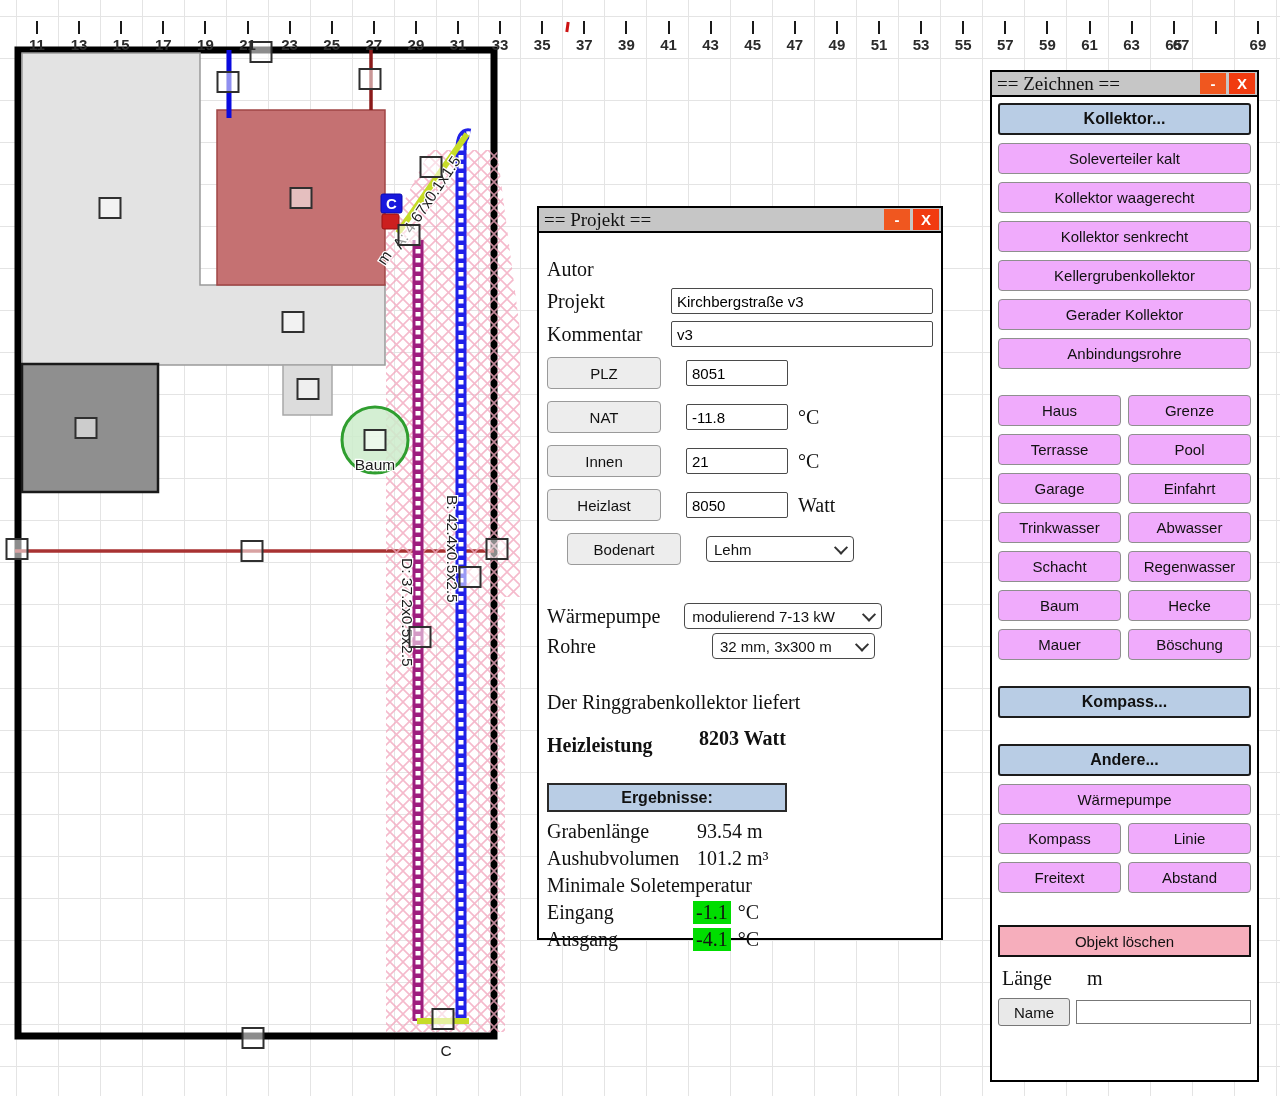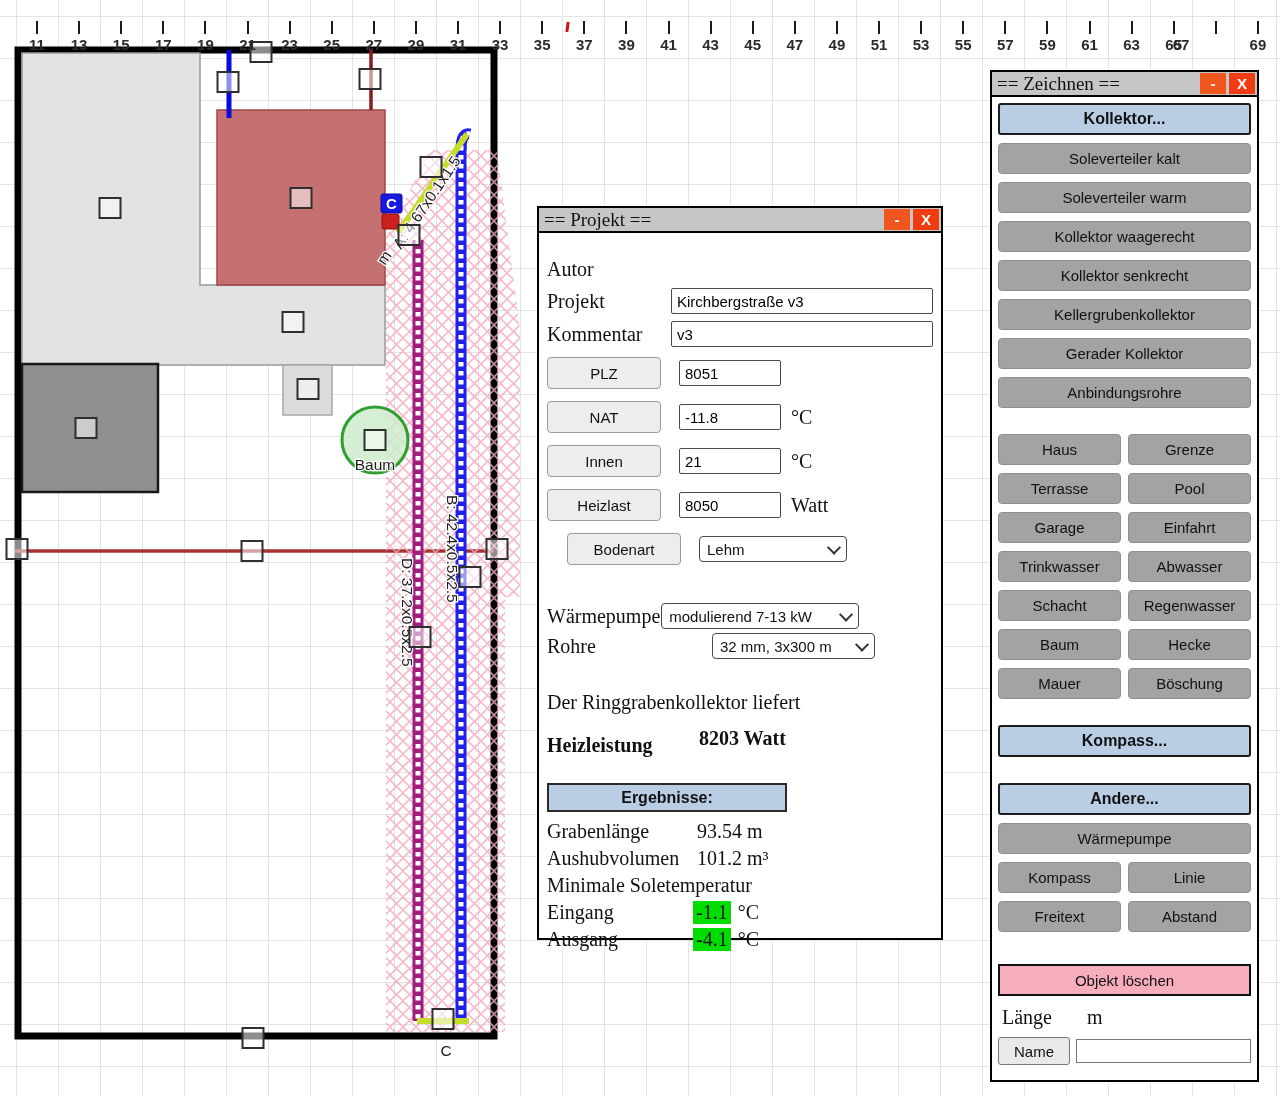--- a/index.html
+++ b/index.html
@@ -28,39 +28,39 @@
   .tb-x{background:#f13b10;}
   
   #project-dialog{left:537px;top:206px;width:406px;height:734px;}
   .p-content{padding:5px 8px;}
   .p-row{display:flex;align-items:center;margin-bottom:7px;}
   .slabel{font-family:"Liberation Serif",serif;font-size:20px;}
   .lblcol{width:124px;flex:none;}
   .tinput{height:22px;border:1.5px solid #4a4a4a;border-radius:2px;font:15px "Liberation Sans",sans-serif;
     padding:1px 5px;box-sizing:content-box;background:#fff;}
   .in-wide{width:252px;}
-  .fbtn{width:112px;height:30px;margin-right:18px;flex:none;background:#ededed;border:1.5px solid #9a9a9a;
+  .fbtn{width:112px;height:30px;margin-right:25px;flex:none;background:#ededed;border:1.5px solid #9a9a9a;
     border-radius:4px;display:flex;align-items:center;justify-content:center;font-size:15px;}
   .in-num{width:90px;height:22px;}
   .unit{font-family:"Liberation Serif",serif;font-size:20px;margin-left:10px;}
   .sel{height:26px;border:1.5px solid #4a4a4a;border-radius:4px;display:flex;align-items:center;
     padding:0 7px;font-size:15px;box-sizing:border-box;background:#fff;justify-content:space-between;gap:8px;}
   .chev{width:8px;height:8px;border-right:2px solid #333;border-bottom:2px solid #333;
     transform:rotate(45deg) translate(-1px,-1px);flex:none;}
   .summary-line{font-family:"Liberation Serif",serif;font-size:20px;margin-bottom:6px;}
   .bold{font-weight:bold;}
   .res-header{width:236px;height:25px;background:#b9cde5;border:2px solid #2a2a2a;display:flex;
     align-items:center;justify-content:center;font-size:16px;font-weight:bold;margin:26px 0 8px 0;}
   .res-row{display:flex;align-items:center;margin-bottom:4px;font-family:"Liberation Serif",serif;font-size:20px;}
   .res-lbl{width:150px;flex:none;}
   .chip{background:#00dd00;padding:0 3px;}
   
   #draw-panel{left:990px;top:70px;width:269px;height:1012px;}
   .d-content{padding:6px 6px;}
-  .dbtn{height:29px;margin-bottom:8px;background:#a3a3a3;border:1px solid #8f8f8f;border-radius:4px;
+  .dbtn{height:29px;margin-bottom:8px;background:#f0abfc;border:1px solid #8f8f8f;border-radius:4px;
     display:flex;align-items:center;justify-content:center;font-size:15px;white-space:nowrap;overflow:hidden;cursor:pointer;}
   .dheader{height:28px;margin-bottom:8px;background:#b9cde5;border:2px solid #1c1c1c;border-radius:3px;
     display:flex;align-items:center;justify-content:center;font-size:16px;font-weight:bold;cursor:pointer;}
   .two-col{display:flex;gap:7px;}
   .two-col > div{flex:1;min-width:0;}
   .gap{height:18px;}
   .gap-sm{height:24px;}
   .del-btn{height:28px;background:#f6aebc;border:2px solid #111;display:flex;align-items:center;
     justify-content:center;font-size:15px;margin-bottom:10px;cursor:pointer;}
   .laenge-row{font-family:"Liberation Serif",serif;font-size:20px;margin:0 0 8px 4px;}
@@ -256,21 +256,21 @@
       </div>
       <div class="p-row" style="margin-top:12px;padding-left:20px;">
         <span class="fbtn">Bodenart</span>
         <span class="sel" style="width:148px;">
           <span>Lehm</span>
           <span class="chev"></span>
         </span>
       </div>
       <div class="p-row" style="margin-top:38px;margin-bottom:4px;">
         <span class="slabel">Wärmepumpe</span>
-        <span class="sel" style="width:198px;margin-left:1px;">
+        <span class="sel" style="width:198px;margin-left:24px;">
           <span>modulierend 7-13 kW</span>
           <span class="chev"></span>
         </span>
       </div>
       <div class="p-row">
         <span class="slabel" style="width:165px;">Rohre</span>
         <span class="sel" style="width:163px;">
           <span>32 mm, 3x300 m</span>
           <span class="chev"></span>
         </span>
@@ -310,21 +310,20 @@
       <span>== Zeichnen ==</span>
       <span class="tb-btns">
         <span class="tb-btn tb-min">-</span>
         <span class="tb-btn tb-x">X</span>
       </span>
     </div>
     <div class="d-content">
       <div class="dheader">Kollektor...</div>
       <div id="k-buttons">
           <div class="dbtn">Soleverteiler kalt</div>
-          <div class="dbtn">Soleverteiler warm</div>
           <div class="dbtn">Kollektor waagerecht</div>
           <div class="dbtn">Kollektor senkrecht</div>
           <div class="dbtn">Kellergrubenkollektor</div>
           <div class="dbtn">Gerader Kollektor</div>
           <div class="dbtn">Anbindungsrohre</div>
         </div>
       <div class="gap"></div>
       <div id="g-grid">
           <div class="two-col">
             <div class="dbtn">Haus</div>

